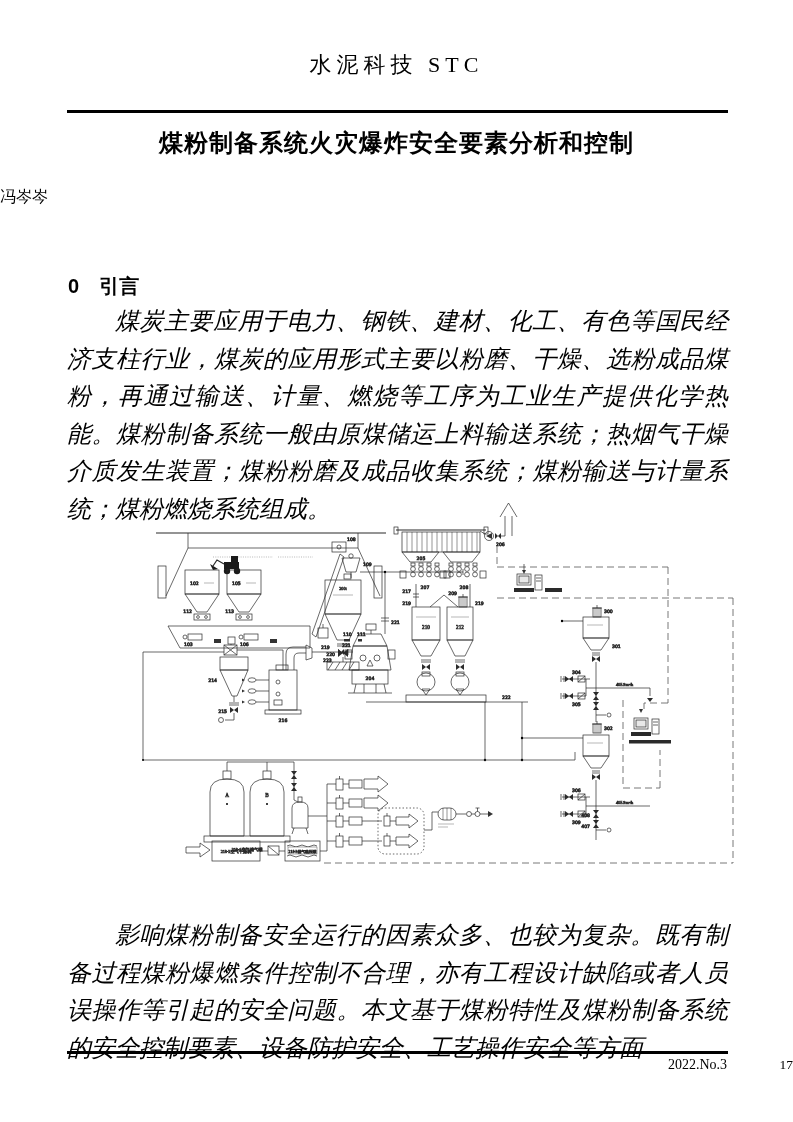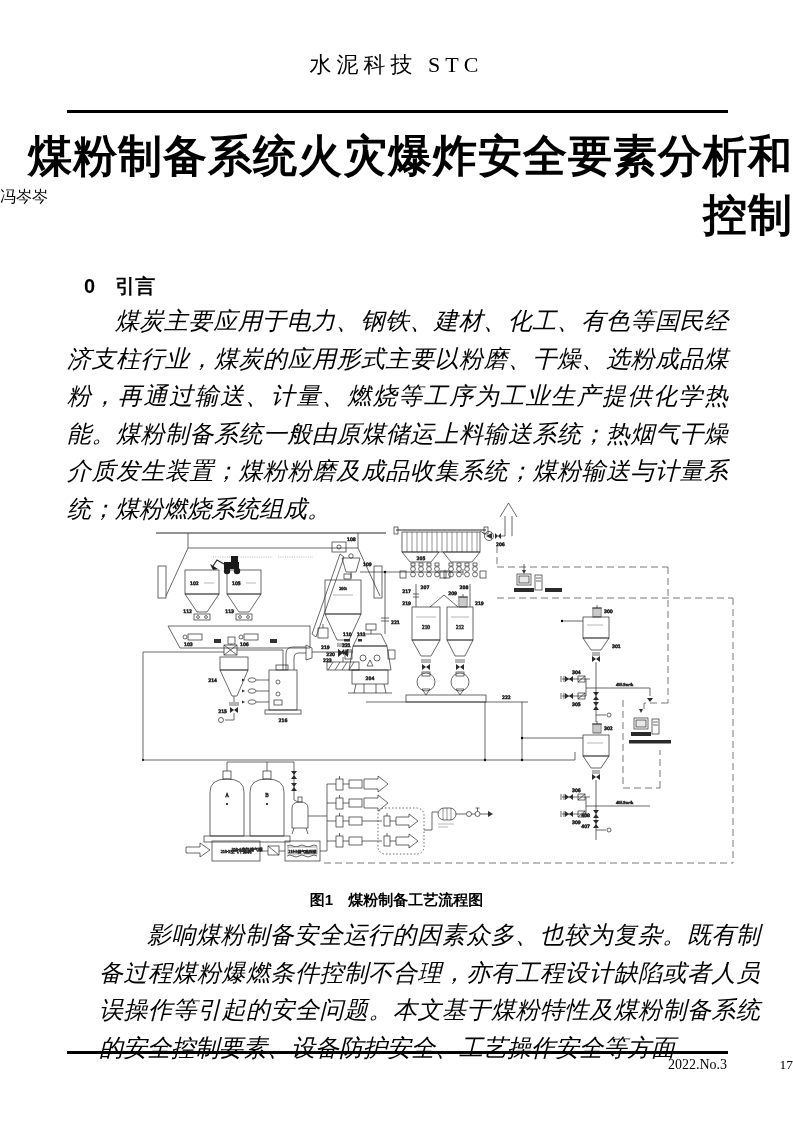--- a/index.html
+++ b/index.html
@@ -14,39 +14,38 @@
   .masthead{
     position:absolute;top:50px;left:0;width:100%;
     text-align:center;font-size:22px;letter-spacing:5px;
     font-family:"Liberation Serif","DejaVu Serif",serif;
   }
   .rule{position:absolute;left:67px;width:661px;height:2.5px;background:#000;}
   .rule-top{top:110px;}
   .rule-bottom{top:1051px;}
   .title{
     position:absolute;top:127px;left:0;width:100%;
-    text-align:right;font-size:44px;font-weight:bold;letter-spacing:1px;
+    text-align:center;font-size:24px;font-weight:bold;letter-spacing:1px;
     font-family:"Liberation Sans","DejaVu Sans",sans-serif;
   }
   .author{position:absolute;top:187px;left:0;width:100%;text-align:left;font-size:16px;}
   .affiliation{position:absolute;top:213px;left:0;width:100%;text-align:center;font-size:19px;}
   .sec-heading{
     position:absolute;top:273px;left:68px;
     font-size:20px;font-weight:bold;
     font-family:"Liberation Sans","DejaVu Sans",sans-serif;
-    margin-left:16px;
   }
   .sec-heading .sec-label{margin-left:20px;}
   .body-para{
     position:absolute;left:67px;width:661px;
     font-size:24px;line-height:37.5px;
     text-align:justify;text-indent:2em;margin:0;font-style:italic;
   }
   .para1{top:303px;}
-  .para2{top:917px;margin-left:32px;}
+  .para2{top:917px;}
   .figure-wrap{position:absolute;left:128px;top:500px;width:622px;height:388px;}
   .fig-caption{
     position:absolute;top:891px;left:0;width:100%;
     text-align:center;font-size:15px;font-weight:bold;
     font-family:"Liberation Sans","DejaVu Sans",sans-serif;
   }
   .footer-page{position:absolute;top:1057px;left:0;width:100%;text-align:right;font-size:13.5px;}
   .footer-issue{position:absolute;top:1057px;right:66px;font-size:14px;}
   svg .lbl{font-family:"DejaVu Sans","Liberation Sans",sans-serif;font-size:4.6px;fill:#111;}
   svg .lbl5{font-size:5.2px;}
@@ -583,21 +582,20 @@
     </g>
 
     <g>
       <line x1="15" y1="260" x2="447" y2="260"></line>
       <line x1="447" y1="260" x2="447" y2="252"></line>
       <circle cx="15" cy="260" r="1" fill="#000" stroke="none"></circle>
     </g>
   </svg>
   </div>
 
-  <div class="fig-caption">图1　煤粉制备工艺流程图</div>
 
   <p class="body-para para2">影响煤粉制备安全运行的因素众多、也较为复杂。既有制备过程煤粉爆燃条件控制不合理，亦有工程设计缺陷或者人员误操作等引起的安全问题。本文基于煤粉特性及煤粉制备系统的安全控制要素、设备防护安全、工艺操作安全等方面</p>
 
   <div class="rule rule-bottom"></div>
   <div class="footer-page">17</div>
   <div class="footer-issue">2022.No.3</div>
 
 </div>
 
 </body></html>

